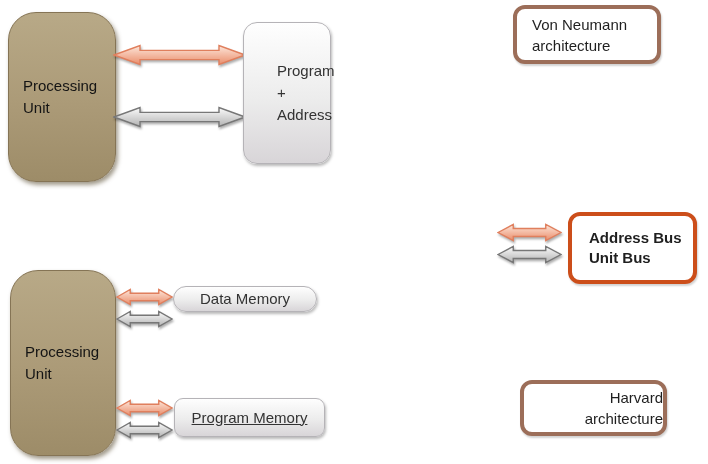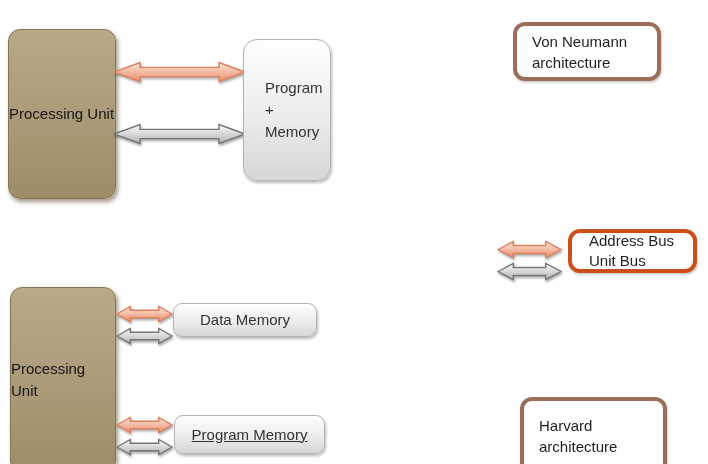--- a/index.html
+++ b/index.html
@@ -1,36 +1,36 @@
 <!DOCTYPE html>
 <html><head>
 <meta charset="utf-8">
 <style>
   html,body{margin:0;padding:0;background:#ffffff;}
   .canvas{
     position:relative;width:708px;height:464px;background:#ffffff;overflow:hidden;
     font-family:"Liberation Sans","DejaVu Sans",sans-serif;color:#1f1f1f;
   }
-  .abs{position:absolute;box-sizing:border-box;margin-top:17px;}
+  .abs{position:absolute;box-sizing:border-box;}
   
   .tanbox{
     background:linear-gradient(180deg,#b8a987 0%,#ab9a77 55%,#9d8c68 100%);
-    border:1px solid #857455;border-radius:12px;
+    border:1px solid #857455;border-radius:28px;
     box-shadow:2px 3px 4px rgba(70,55,25,0.5);
     display:flex;flex-direction:column;justify-content:center;
-    font-size:15px;line-height:22px;color:#141414;
+    padding-left:14px;font-size:15px;line-height:22px;color:#141414;
   }
   
   .membox{
     background:linear-gradient(180deg,#fefefe 0%,#ececec 55%,#d8d5d8 100%);
     border:1px solid #b5b3b7;
     box-shadow:1px 2px 3px rgba(0,0,0,0.28);
     color:#333333;font-size:15px;
   }
-  .membox.tall{border-radius:14px;display:flex;flex-direction:column;justify-content:center;padding-left:21px;line-height:22px;}
+  .membox.tall{border-radius:14px;display:flex;flex-direction:column;justify-content:center;padding-left:33px;line-height:22px;}
   .membox.small{border-radius:9px;display:flex;align-items:center;justify-content:center;line-height:18px;}
   
   .caption{
     background:#ffffff;border-radius:12px;
     display:flex;flex-direction:column;justify-content:center;
     font-size:15px;line-height:21px;color:#1f1f1f;
     box-shadow:1px 2px 2px rgba(0,0,0,0.18);
   }
   .caption.brown{border:4px solid #9c6e59;padding-left:15px;}
   .caption.orange{border:4px solid #cc4e1a;padding-left:17px;}
@@ -66,77 +66,77 @@
 
   <div class="abs arrow" style="left:113px;top:106px;">
       <svg width="133" height="22" viewBox="0 0 133 22">
         <polygon points="1,11 27,1.5 27,6.38 106,6.38 106,1.5 132,11 106,20.5 106,15.620000000000001 27,15.620000000000001 27,20.5" fill="url(#grad-gray)" stroke="#777777" stroke-width="1.4" stroke-linejoin="miter"></polygon>
       </svg>
     </div>
 
   <div class="abs membox tall" style="left:243px;top:22px;width:88px;height:142px;">
     <div>Program</div>
     <div>+</div>
-    <div>Memory</div>
+    <div>Address</div>
   </div>
 
   <div class="abs caption brown" style="left:513px;top:5px;width:148px;height:59px;">
     <div>Von Neumann architecture</div>
   </div>
 
   <div class="abs arrow" style="left:497px;top:223px;">
       <svg width="65" height="19" viewBox="0 0 65 19">
         <polygon points="1,9.5 16.25,1.5 16.25,5.51 48.75,5.51 48.75,1.5 64,9.5 48.75,17.5 48.75,13.49 16.25,13.49 16.25,17.5" fill="url(#grad-salmon)" stroke="#e07f5d" stroke-width="1.4" stroke-linejoin="miter"></polygon>
       </svg>
     </div>
 
   <div class="abs arrow" style="left:497px;top:245px;">
       <svg width="65" height="19" viewBox="0 0 65 19">
         <polygon points="1,9.5 16.25,1.5 16.25,5.51 48.75,5.51 48.75,1.5 64,9.5 48.75,17.5 48.75,13.49 16.25,13.49 16.25,17.5" fill="url(#grad-gray)" stroke="#777777" stroke-width="1.4" stroke-linejoin="miter"></polygon>
       </svg>
     </div>
 
-  <div class="abs caption orange" style="left:568px;top:212px;width:129px;height:44px;line-height:20px;">
+  <div class="abs caption orange" style="left:568px;top:212px;width:129px;height:72px;line-height:20px;font-weight:bold;">
     <div>Address Bus</div>
     <div>Unit Bus</div>
   </div>
 
   <div class="abs tanbox" style="left:10px;top:270px;width:106px;height:186px;">
     <div>Processing Unit</div>
   </div>
 
   <div class="abs arrow" style="left:116px;top:288px;">
       <svg width="57" height="18" viewBox="0 0 57 18">
         <polygon points="1,9 14.25,1.5 14.25,5.220000000000001 42.75,5.220000000000001 42.75,1.5 56,9 42.75,16.5 42.75,12.78 14.25,12.78 14.25,16.5" fill="url(#grad-salmon)" stroke="#e07f5d" stroke-width="1.4" stroke-linejoin="miter"></polygon>
       </svg>
     </div>
 
   <div class="abs arrow" style="left:116px;top:310px;">
       <svg width="57" height="18" viewBox="0 0 57 18">
         <polygon points="1,9 14.25,1.5 14.25,5.220000000000001 42.75,5.220000000000001 42.75,1.5 56,9 42.75,16.5 42.75,12.78 14.25,12.78 14.25,16.5" fill="url(#grad-gray)" stroke="#777777" stroke-width="1.4" stroke-linejoin="miter"></polygon>
       </svg>
     </div>
 
-  <div class="abs membox small" style="left:173px;top:286px;width:144px;height:34px;">
+  <div class="abs membox small" style="left:173px;top:286px;width:144px;height:26px;border-radius:13px;">
     <div>Data Memory</div>
   </div>
 
   <div class="abs arrow" style="left:116px;top:399px;">
       <svg width="57" height="18" viewBox="0 0 57 18">
         <polygon points="1,9 14.25,1.5 14.25,5.220000000000001 42.75,5.220000000000001 42.75,1.5 56,9 42.75,16.5 42.75,12.78 14.25,12.78 14.25,16.5" fill="url(#grad-salmon)" stroke="#e07f5d" stroke-width="1.4" stroke-linejoin="miter"></polygon>
       </svg>
     </div>
 
   <div class="abs arrow" style="left:116px;top:421px;">
       <svg width="57" height="18" viewBox="0 0 57 18">
         <polygon points="1,9 14.25,1.5 14.25,5.220000000000001 42.75,5.220000000000001 42.75,1.5 56,9 42.75,16.5 42.75,12.78 14.25,12.78 14.25,16.5" fill="url(#grad-gray)" stroke="#777777" stroke-width="1.4" stroke-linejoin="miter"></polygon>
       </svg>
     </div>
 
   <div class="abs membox small" style="left:174px;top:398px;width:151px;height:39px;text-decoration:underline;">
     <div>Program Memory</div>
   </div>
 
-  <div class="abs caption brown" style="left:520px;top:380px;width:147px;height:78px;">
+  <div class="abs caption brown" style="left:520px;top:380px;width:147px;height:56px;text-align:right;">
     <div>Harvard architecture</div>
   </div>
 
 </div>
 
 </body></html>

